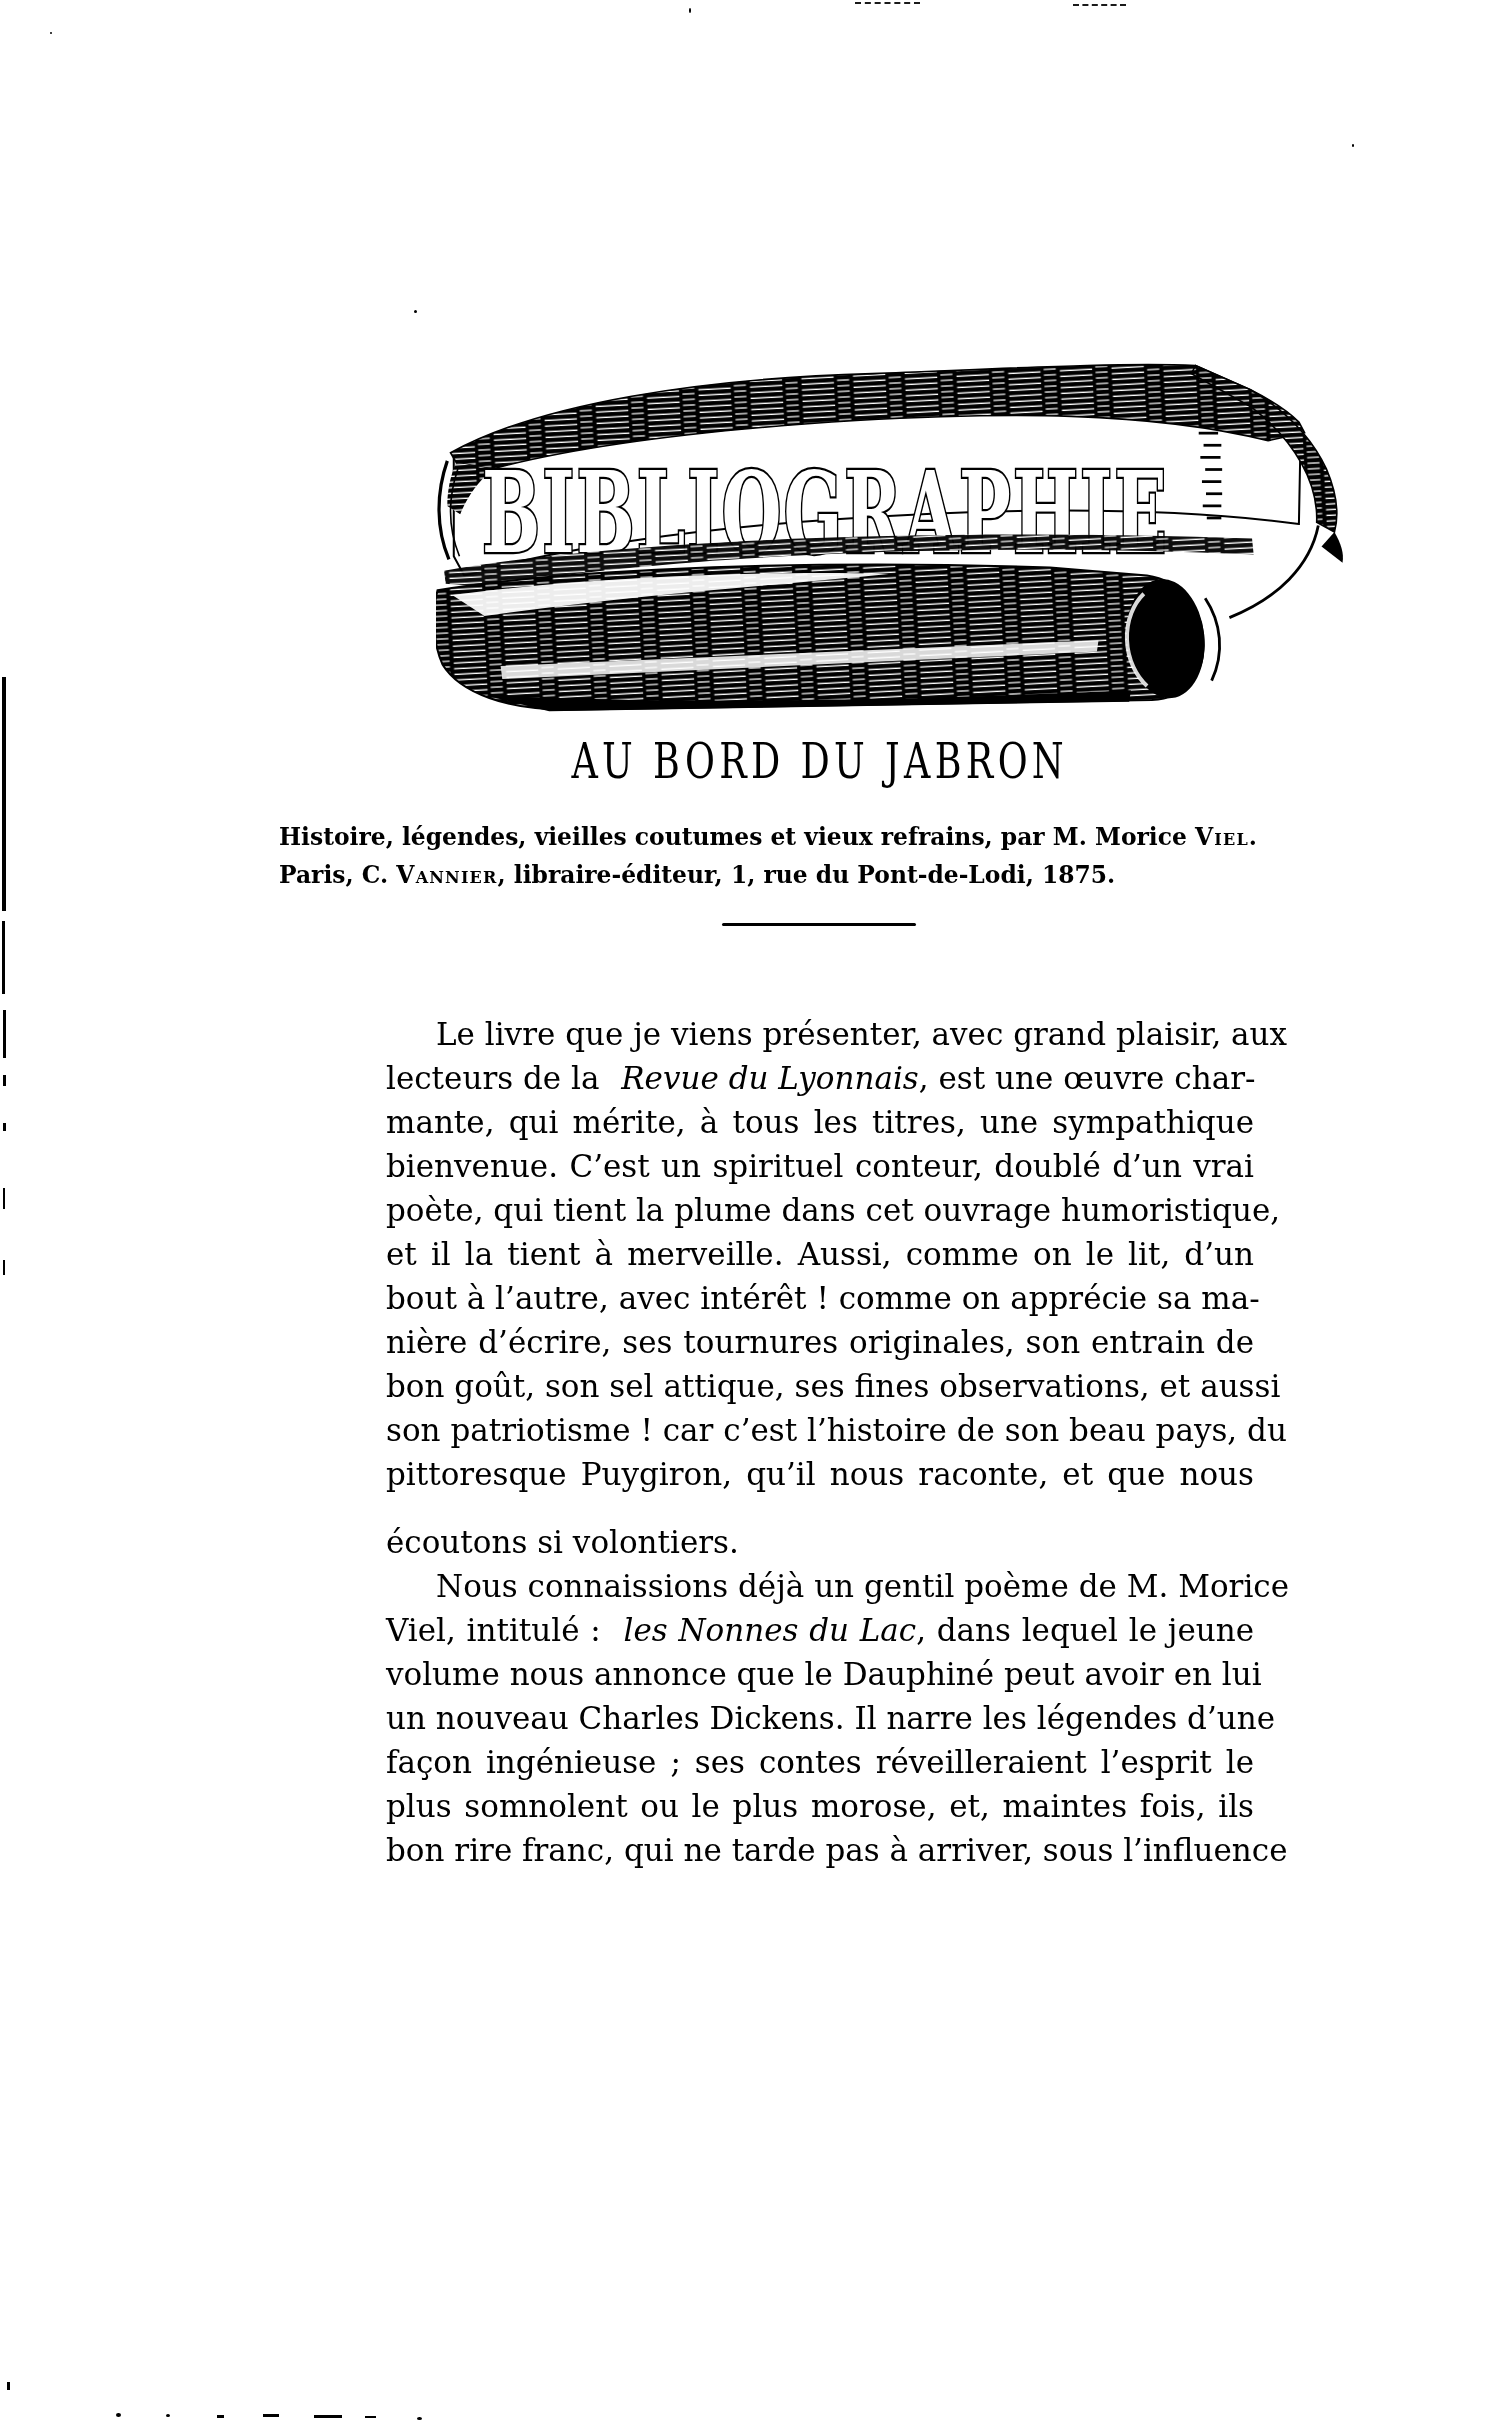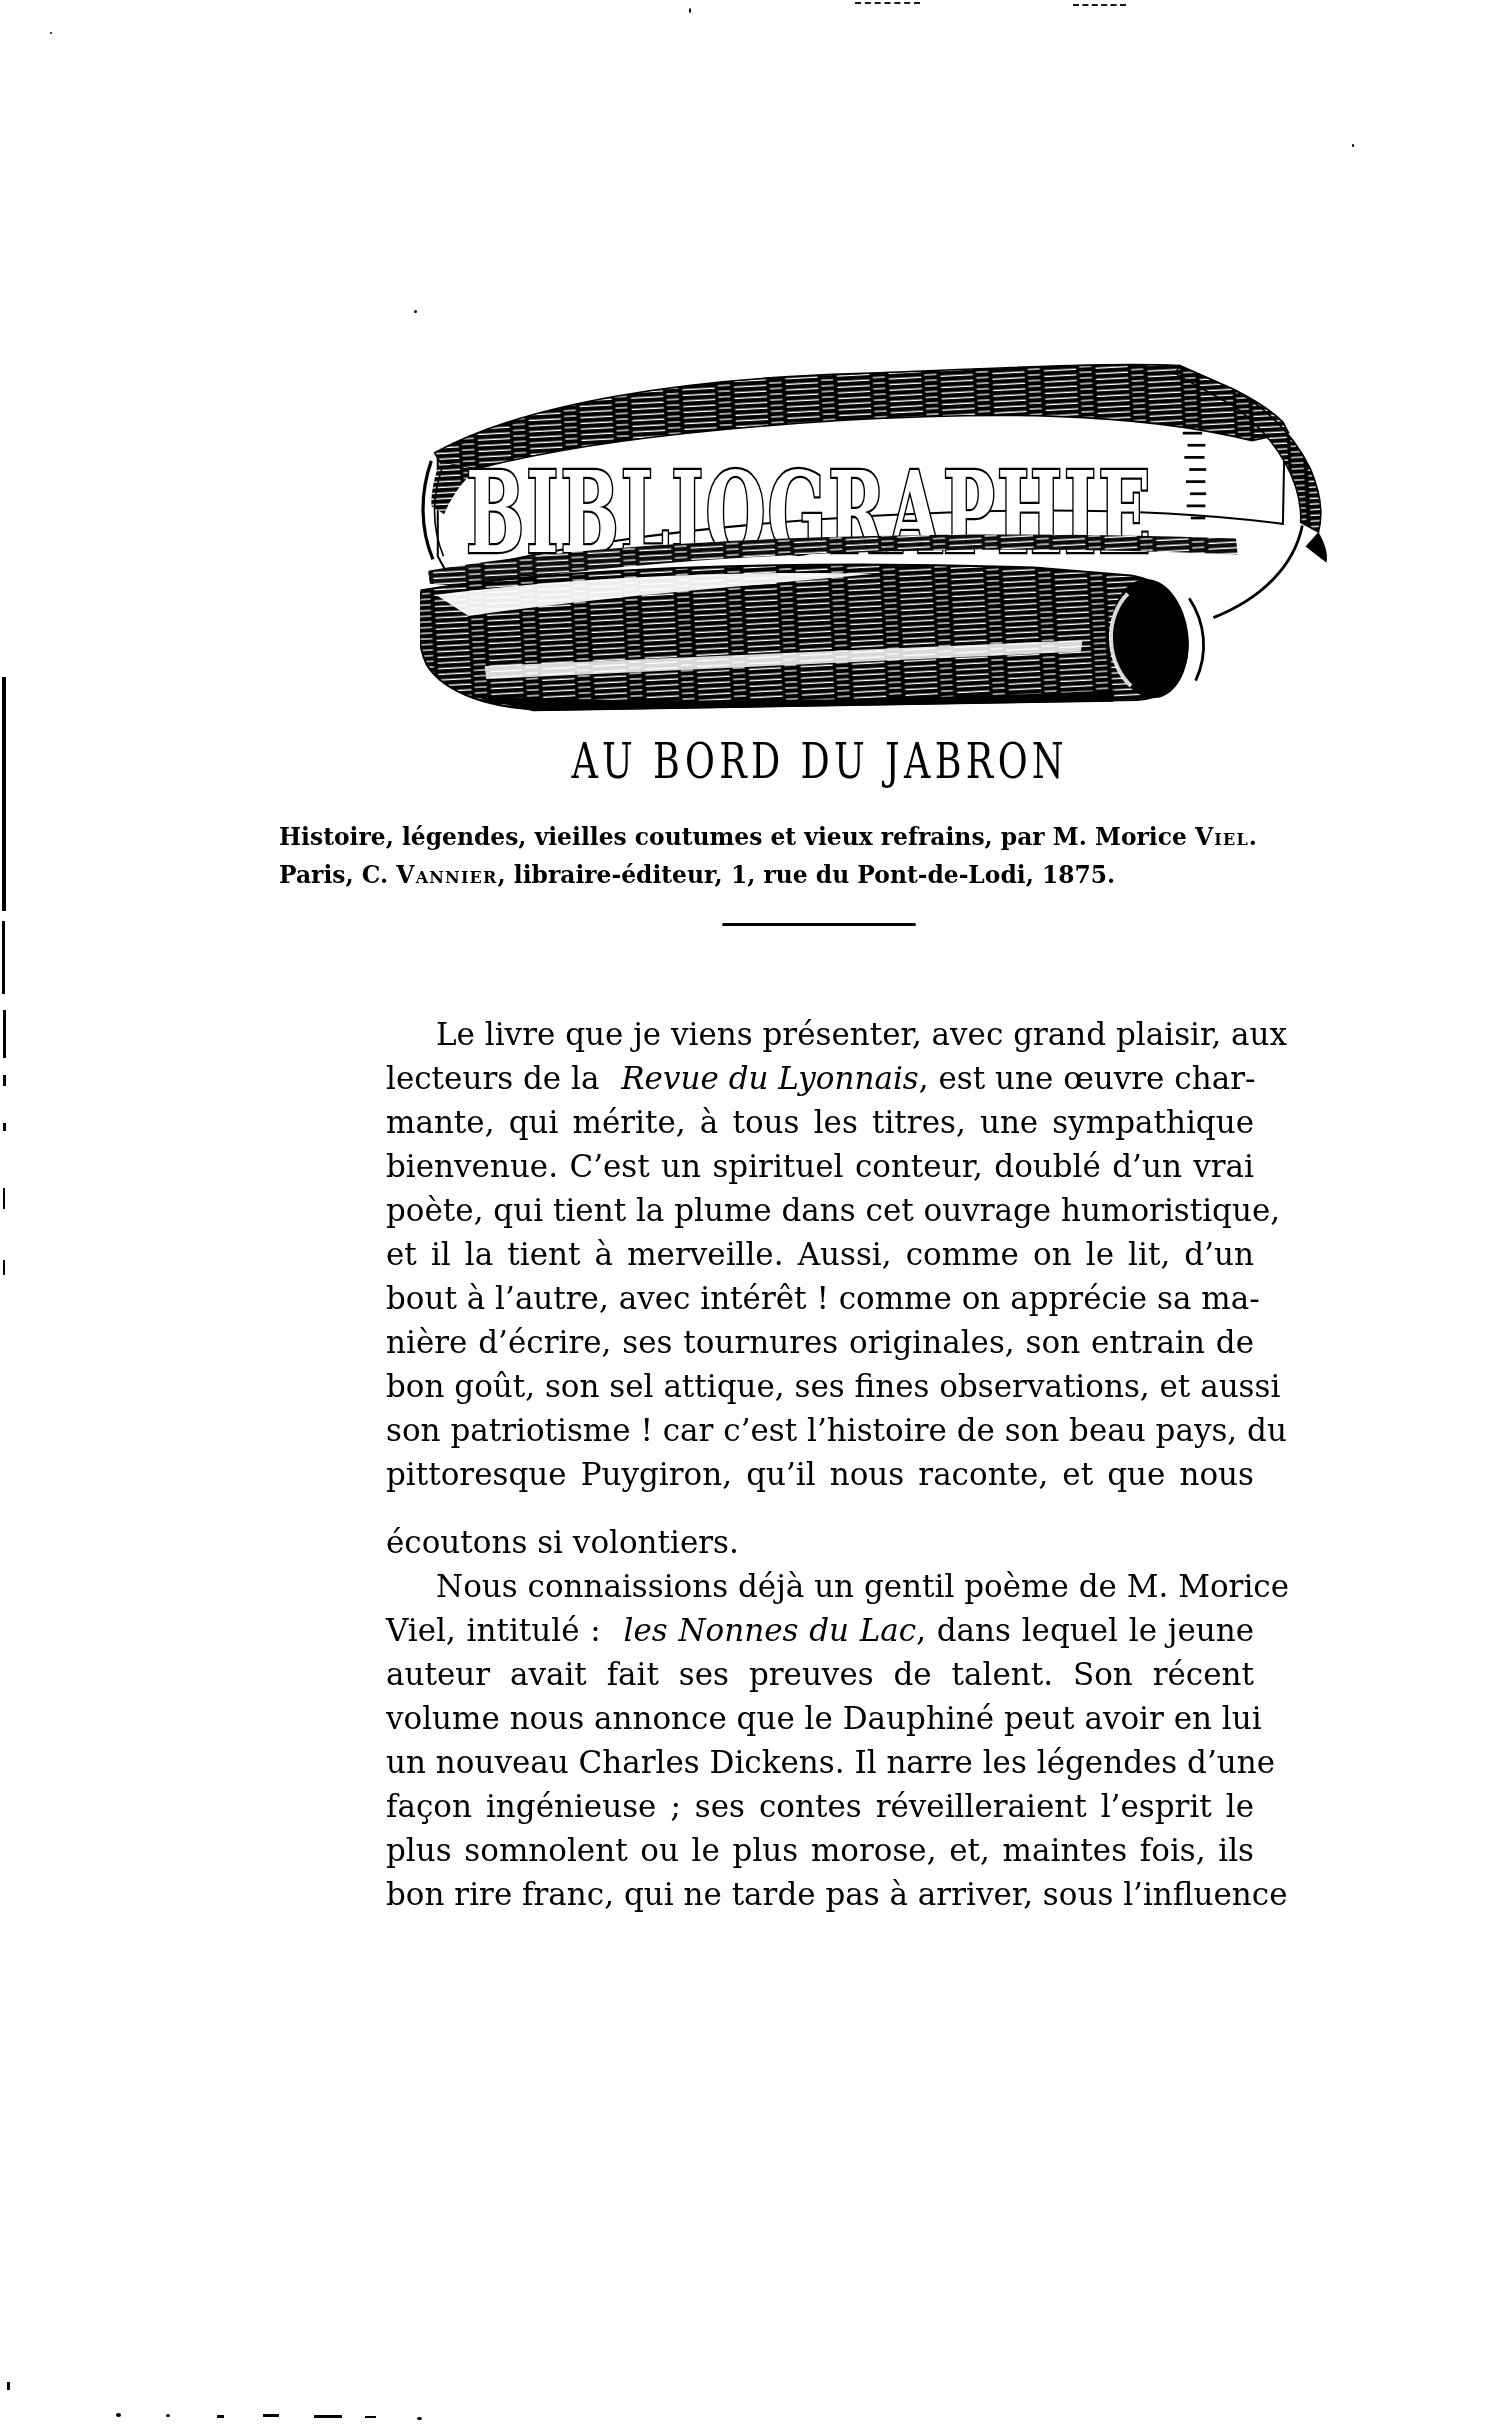--- a/index.html
+++ b/index.html
@@ -5,21 +5,21 @@
   html,body{margin:0;padding:0;background:#e8e8e8;}
   .page{
     position:relative;
     width:1505px;height:2426px;
     background:#ffffff;
     overflow:hidden;
     font-family:"DejaVu Serif", serif;
     color:#000;
   }
   
-  .banner{position:absolute;left:420px;top:354px;width:913px;height:364px;}
+  .banner{position:absolute;left:436px;top:354px;width:913px;height:364px;}
   .banner svg{display:block;width:100%;height:100%;}
   .banner-word{
     font-family:"DejaVu Serif", serif;
     font-weight:bold;
     fill:#ffffff;
     stroke:#000000;
     stroke-width:5.5;
     paint-order:stroke;
     letter-spacing:4px;
   }
@@ -146,21 +146,20 @@
       <div class="line"><span>bout à l’autre, avec intérêt ! comme on apprécie sa ma-</span></div>
       <div class="line"><span>nière d’écrire, ses tournures originales, son entrain de</span></div>
       <div class="line"><span>bon goût, son sel attique, ses fines observations, et aussi</span></div>
       <div class="line"><span>son patriotisme ! car c’est l’histoire de son beau pays, du</span></div>
       <div class="line"><span>pittoresque Puygiron, qu’il nous raconte, et que nous</span></div>
       <div class="line left"><span>écoutons si volontiers.</span></div>
     </div>
     <div>
       <div class="line ind"><span>Nous connaissions déjà un gentil poème de M. Morice</span></div>
       <div class="line"><span>Viel, intitulé : </span><span class="it">les Nonnes du Lac</span><span>, dans lequel le jeune</span></div>
-      <div class="line"><span>auteur avait fait ses preuves de talent. Son récent</span></div>
       <div class="line"><span>volume nous annonce que le Dauphiné peut avoir en lui</span></div>
       <div class="line"><span>un nouveau Charles Dickens. Il narre les légendes d’une</span></div>
       <div class="line"><span>façon ingénieuse ; ses contes réveilleraient l’esprit le</span></div>
       <div class="line"><span>plus somnolent ou le plus morose, et, maintes fois, ils</span></div>
       <div class="line"><span>bon rire franc, qui ne tarde pas à arriver, sous l’influence</span></div>
     </div>
   </div>
 
   <div class="dash-t" style="left:855px;top:2.4px;width:65px;"></div>
   <div class="dash-t" style="left:1073px;top:4px;width:53px;"></div>

